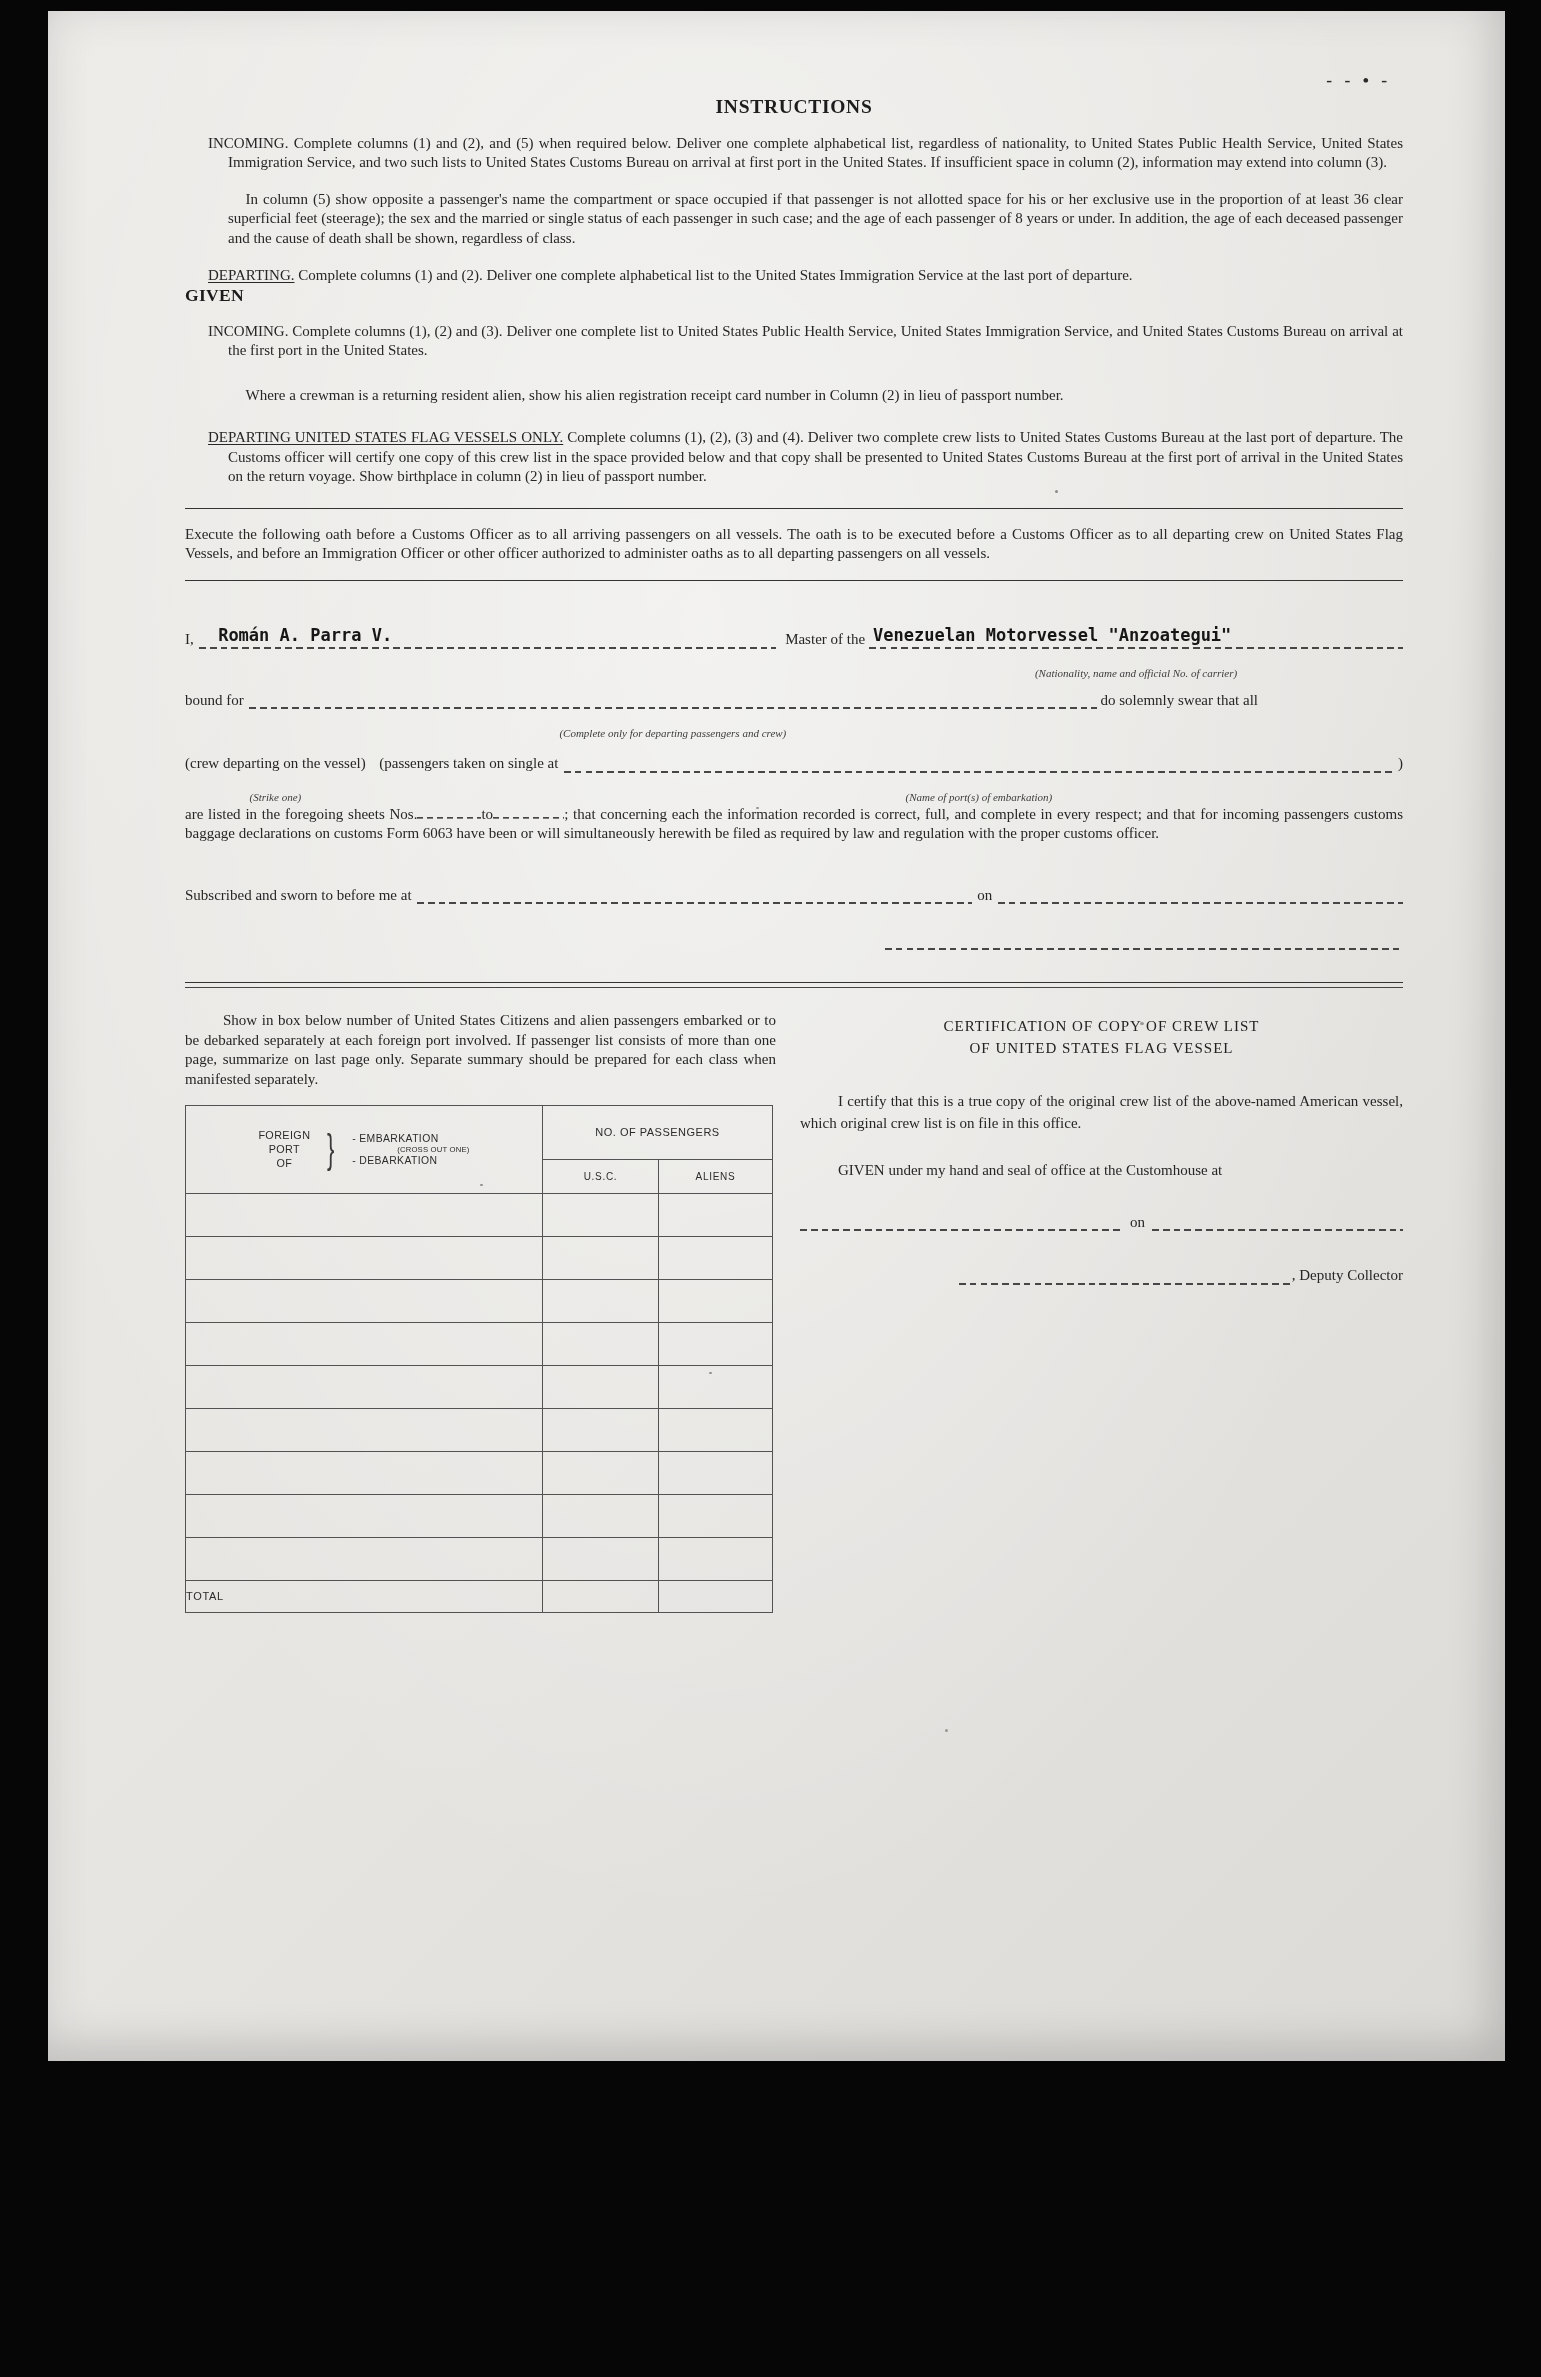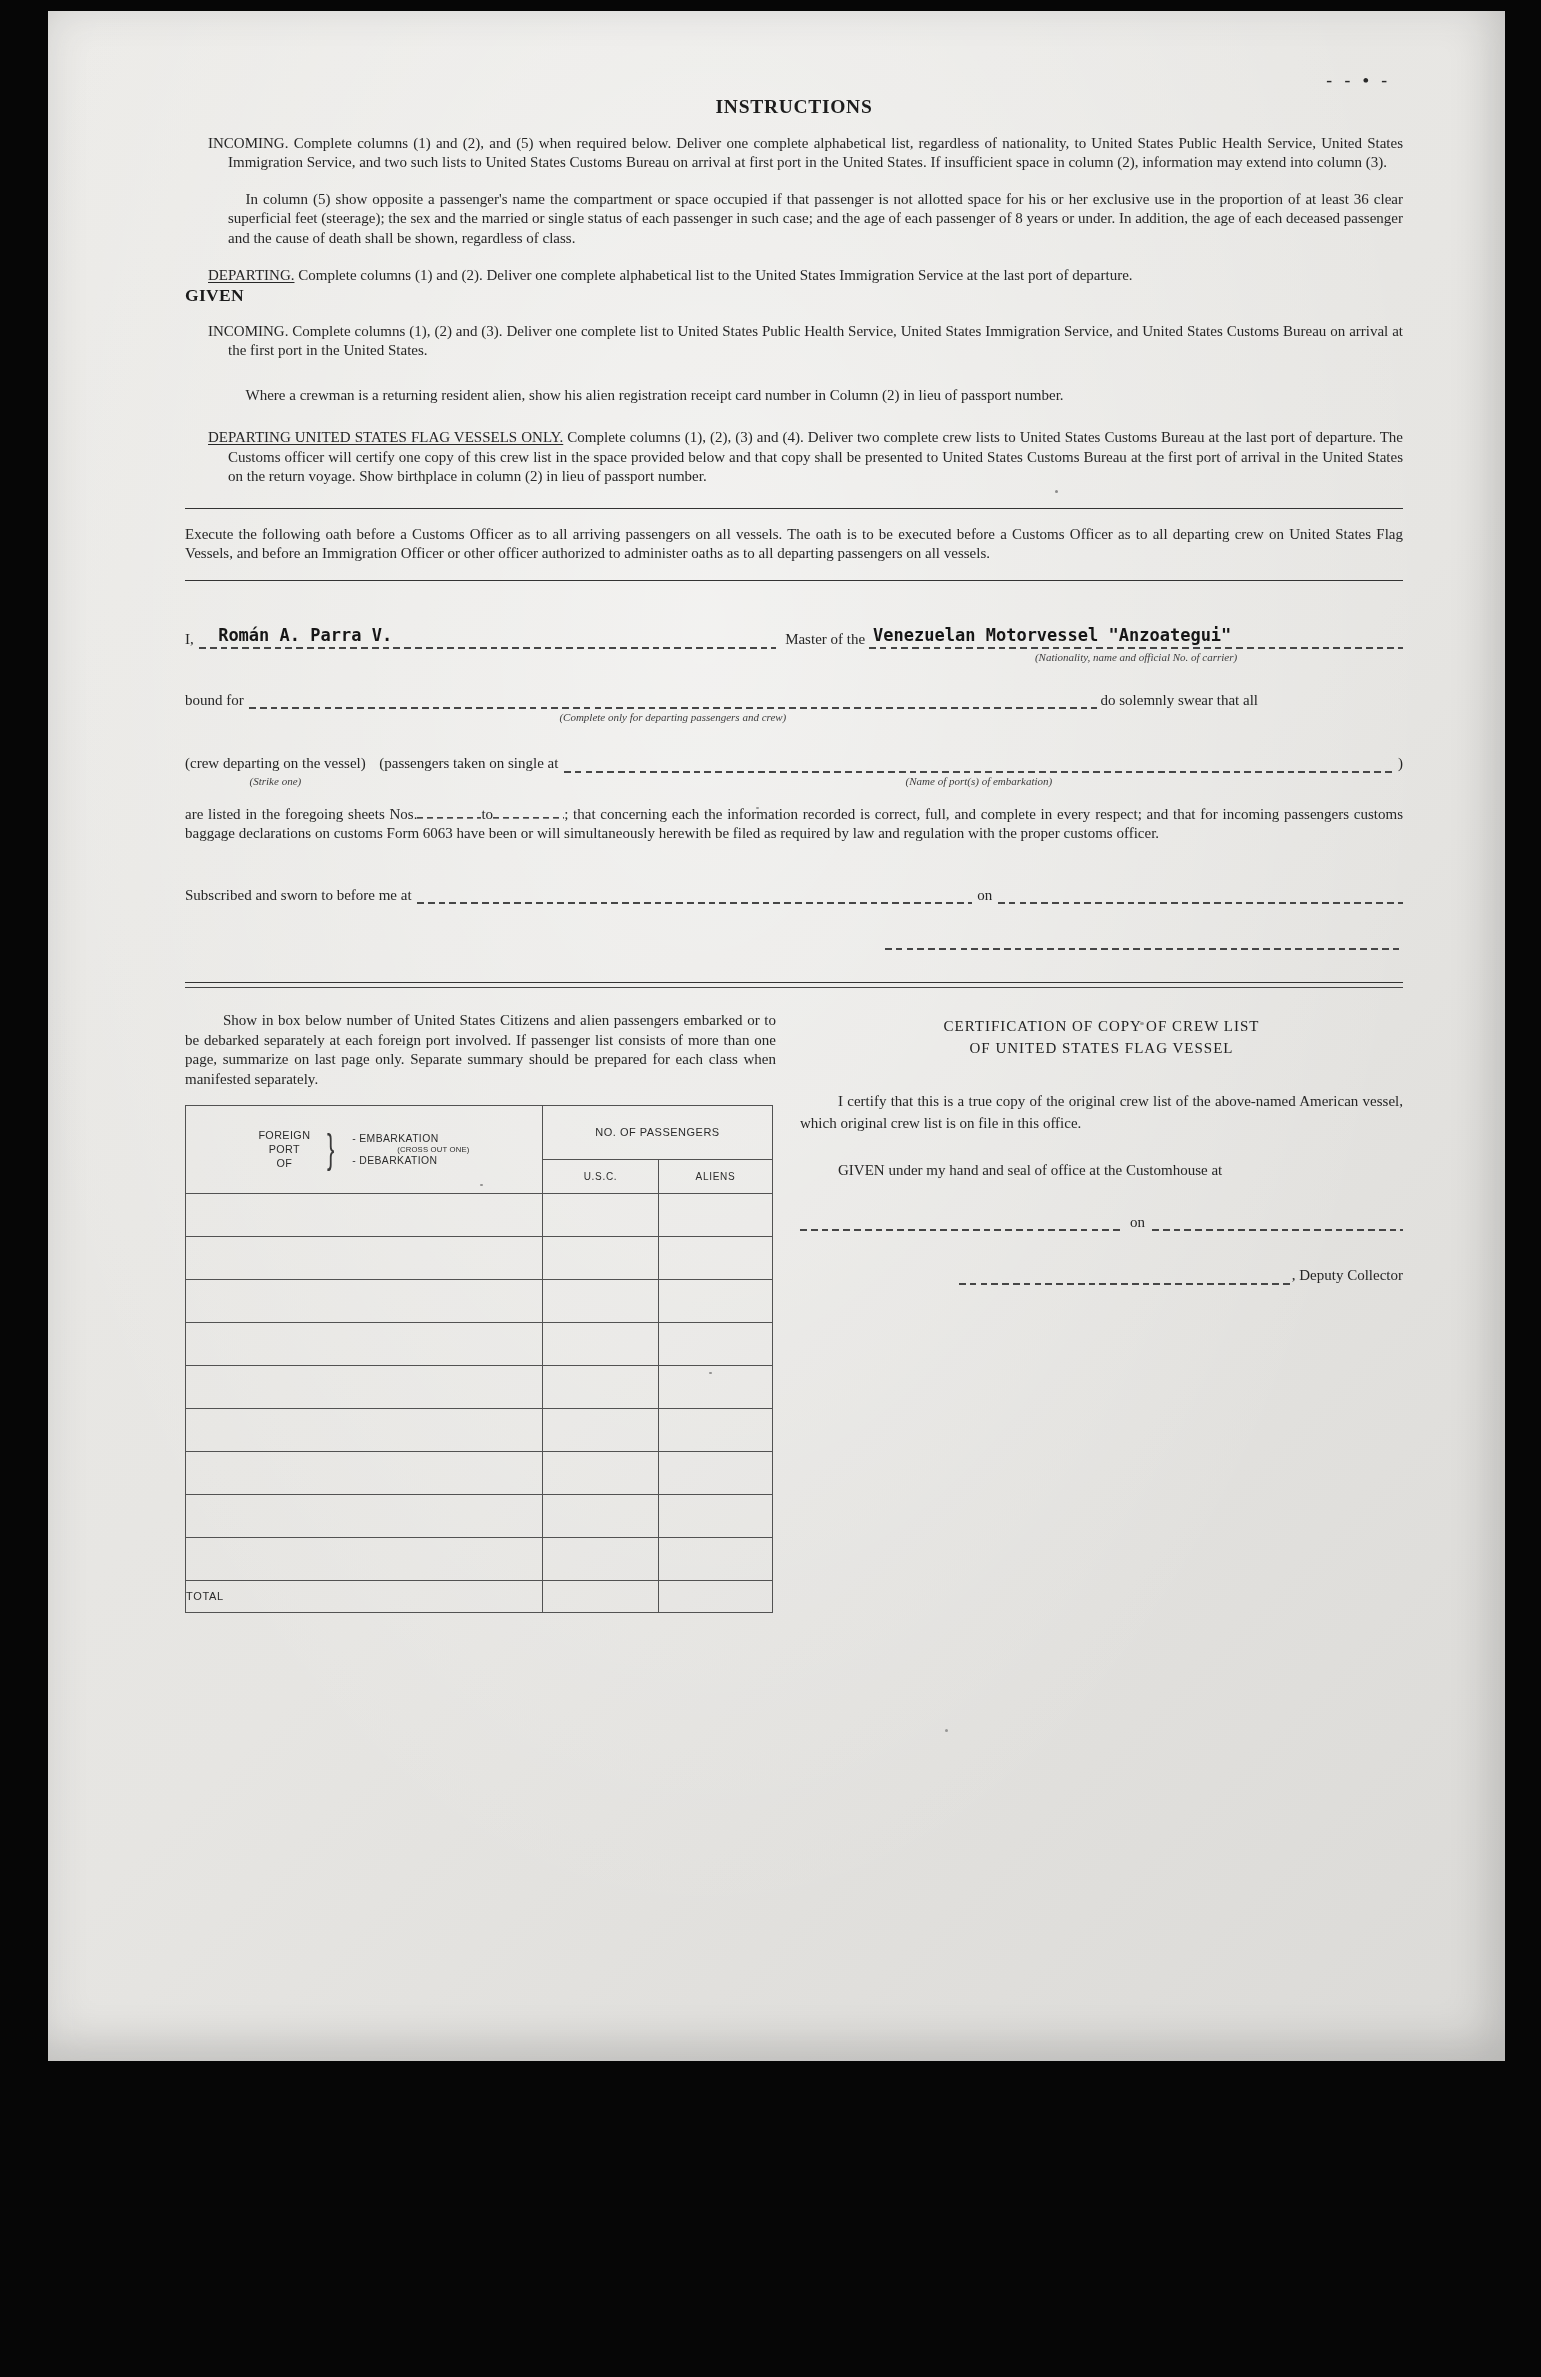--- a/index.html
+++ b/index.html
@@ -32,21 +32,21 @@
   .hr.dbl{border-bottom:0.7px solid #444;height:3.4px;}
   .hr.tight{margin-top:16px;}
   .hr.big{margin-top:32px;}
 
   
   .frow{display:flex;align-items:flex-end;font-size:15px;color:#262626;position:relative;}
   .lbl{white-space:nowrap;padding-bottom:0.7px;}
   .blank{position:relative;display:flex;flex-direction:column;justify-content:flex-end;min-width:27px;}
   .dash{display:block;height:2px;background-image:repeating-linear-gradient(90deg,#464646 0 6.7px,transparent 6.7px 10.8px);}
   .typed{font-family:"DejaVu Sans Mono","Liberation Mono",monospace;font-weight:bold;font-size:17px;color:#161616;padding:0 0 2px 19px;white-space:nowrap;}
-  .caption{position:absolute;top:100%;left:0;right:0;text-align:center;font-style:italic;font-size:11px;color:#3c3c3c;margin-top:2px;white-space:nowrap;}
+  .caption{position:absolute;top:100%;left:0;right:0;text-align:center;font-style:italic;font-size:11px;color:#3c3c3c;margin-top:18px;white-space:nowrap;}
   .cap-host{position:relative;white-space:nowrap;padding-bottom:0.7px;}
   .spacer{flex:none;}
   .iblank{display:inline-block;height:0.8em;background:repeating-linear-gradient(90deg,#464646 0 6px,transparent 6px 10px) left bottom / 100% 1.7px no-repeat;}
   .row-i{margin-top:44px;}
   .row-bound{margin-top:43px;}
   .row-strike{margin-top:46px;}
   .sheets{margin-top:32px;}
   .row-master{margin-top:38px;}
   .row-subscribed{margin-top:43px;}
   .row-extline{margin-top:44px;}

